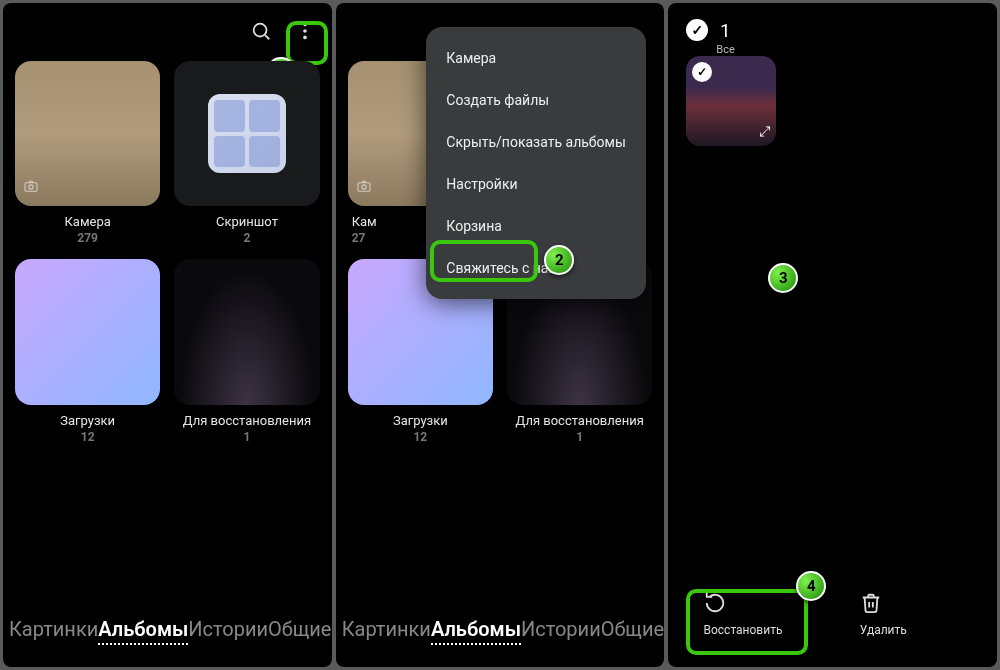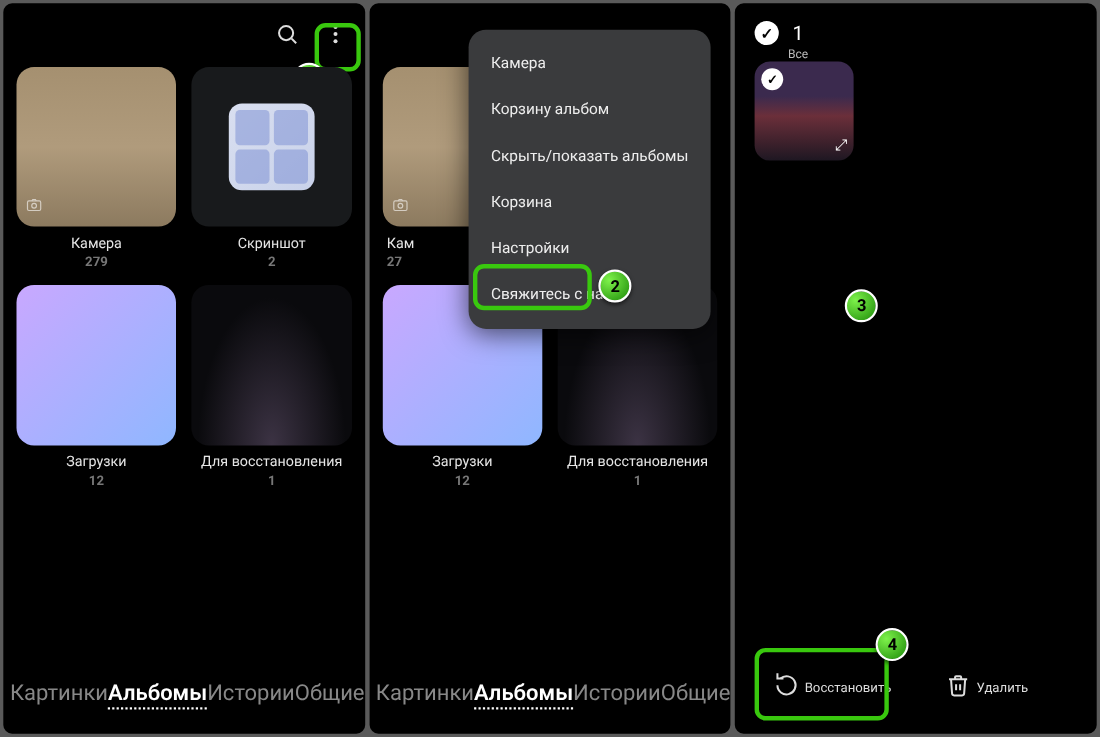--- a/index.html
+++ b/index.html
@@ -32,21 +32,21 @@
 .check-circle { width: 22px; height: 22px; border-radius: 50%; background: #fff; display: flex; align-items: center; justify-content: center; color: #000; font-size: 14px; font-weight: bold; }
 .sel-count { color: #fff; font-size: 18px; }
 .sel-all { color: #bbb; font-size: 11px; margin-left: 30px; margin-top: -2px; padding: 0 18px; }
 .info { color: #d8d8d8; font-size: 13px; line-height: 1.45; padding: 10px 20px 14px 20px; }
 .trash-grid { padding: 0 18px; }
 .trash-thumb { width: 90px; height: 90px; border-radius: 14px; background: linear-gradient(180deg,#3b2a4e 0%,#3b2a4e 35%,#6b2f3a 55%,#1e1722 100%); position: relative; }
 .trash-thumb .sel { position: absolute; top: 6px; left: 6px; width: 20px; height: 20px; border-radius: 50%; background: #fff; display:flex;align-items:center;justify-content:center;font-size:12px;color:#000;font-weight:bold;}
 .trash-thumb .exp { position: absolute; bottom: 6px; right: 6px; color:#fff;font-size:14px; }
 
 .actions { position: absolute; bottom: 0; left: 0; right: 0; display: flex; justify-content: space-around; padding: 18px 8px 22px 8px; }
-.action { display: flex; flex-direction: row; align-items: center; gap: 6px; color: #ddd; font-size: 12px; width: 110px; padding: 8px 4px; }
+.action { display: flex; flex-direction: column; gap: 6px; color: #ddd; font-size: 12px; width: 110px; padding: 8px 4px; }
 .action svg { width: 22px; height: 22px; }
 
 
 .t-cam { background: linear-gradient(180deg,#a59070 0%,#b09b7c 50%,#8c7a5f 100%); }
 .t-scr { background: #181a1c; display:flex;align-items:center;justify-content:center; }
 .t-scr-fake { width: 54%; height: 54%; background: linear-gradient(135deg,#d9dff0,#c9d2ea); border-radius: 12px; display:grid;grid-template-columns:1fr 1fr; grid-template-rows:1fr 1fr; gap:4px; padding:6px;}
 .t-scr-fake > div { background: rgba(120,140,210,.5); border-radius:4px;}
 .t-dl { background: linear-gradient(135deg,#c9a8ff 0%,#8fb7ff 100%); }
 .t-rest { background: radial-gradient(ellipse at 50% 100%, #3c3344 0%, #0a0a0d 65%); }
 </style>
@@ -146,24 +146,24 @@
       </div>
       <div class="album">
         <div class="thumb t-rest"></div>
         <div class="album-name">Для восстановления</div>
         <div class="album-count">1</div>
       </div>
     </div>
 
     <div class="menu">
       <div class="menu-item">Камера</div>
-      <div class="menu-item">Корзину альбом</div>
+      <div class="menu-item">Создать файлы</div>
       <div class="menu-item">Скрыть/показать альбомы</div>
+      <div class="menu-item">Настройки</div>
       <div class="menu-item">Корзина</div>
-      <div class="menu-item">Настройки</div>
       <div class="menu-item">Свяжитесь с нами</div>
     </div>
     <div class="hl-box" style="top:237px; right:126px; width:108px; height:42px;"></div>
     <div class="badge" style="top:242px; right:90px;">2</div>
 
     <div class="tabs">
       <span class="tab">Картинки</span>
       <span class="tab active">Альбомы</span>
       <span class="tab">Истории</span>
       <span class="tab">Общие</span>

